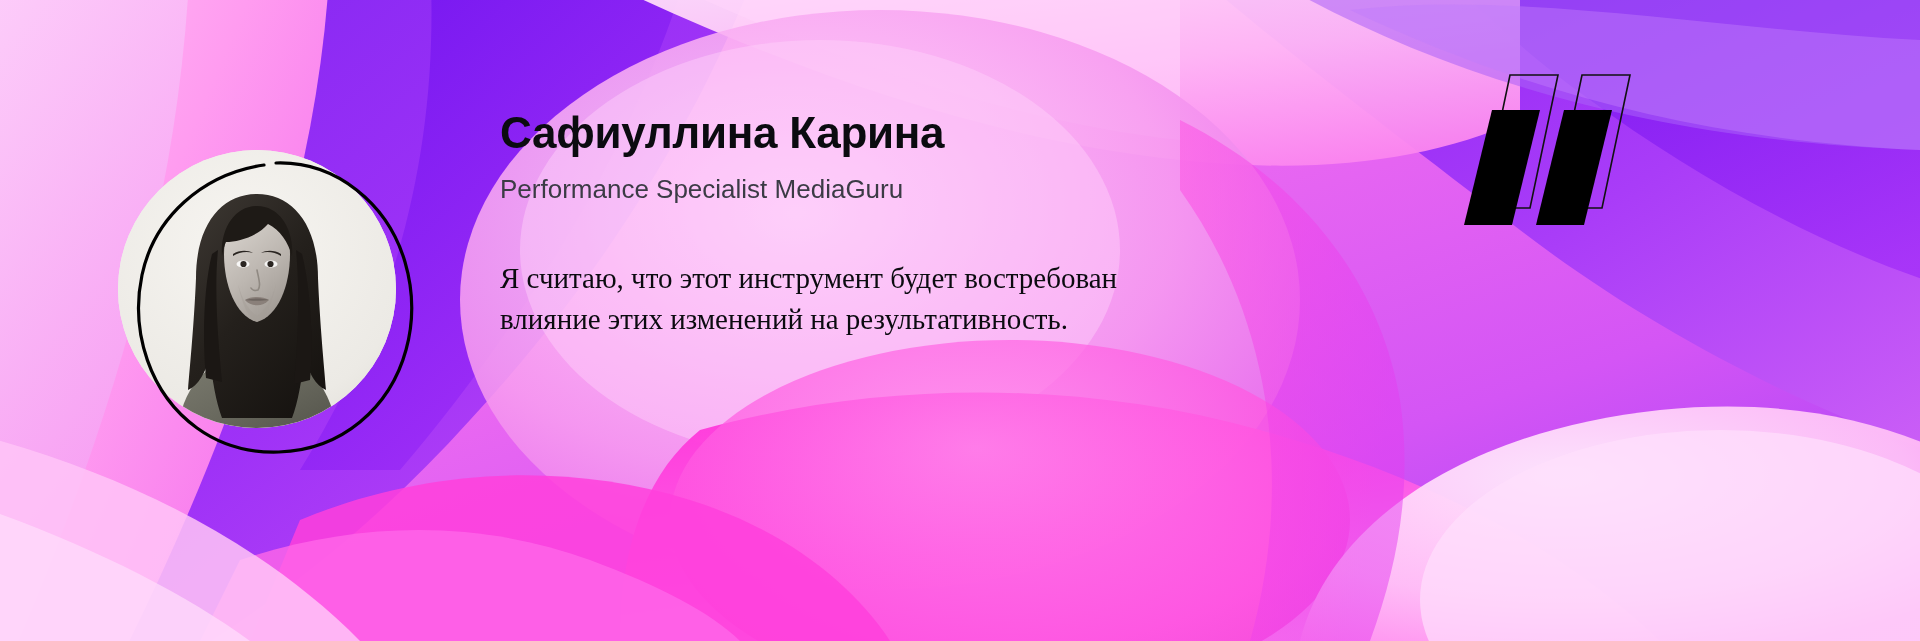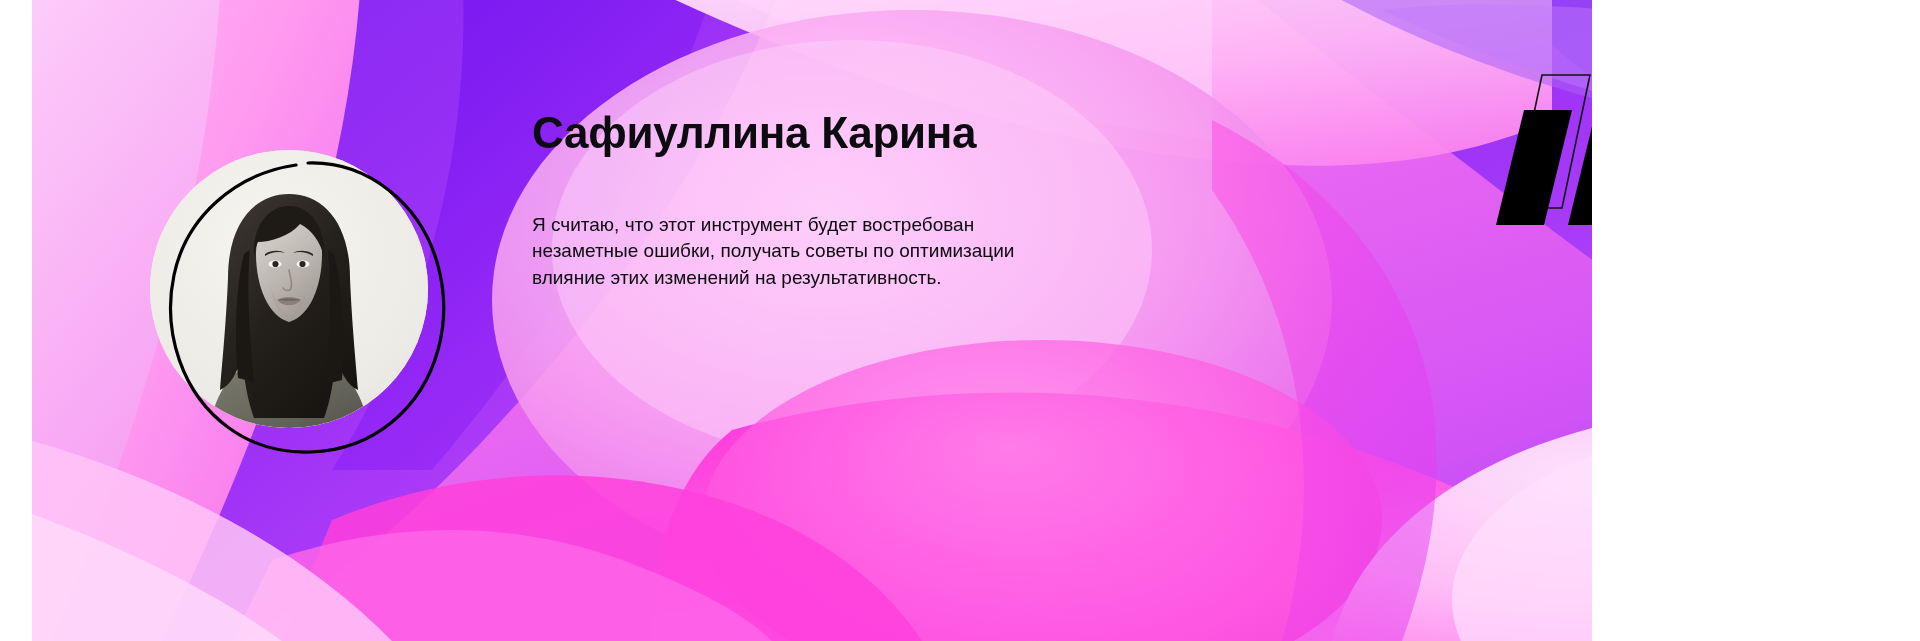--- a/index.html
+++ b/index.html
@@ -7,25 +7,24 @@
     margin: 0;
     padding: 0;
     background: #ffffff;
   }
   body {
     font-family: "Liberation Sans", "DejaVu Sans", sans-serif;
   }
 
   #banner {
     position: relative;
-    width: 1560px;
+    width: 1920px;
     height: 641px;
     overflow: hidden;
     background: #84cc16;
-    margin-left: 32px;
   }
 
   
   #bg-art {
     position: absolute;
     inset: 0;
     width: 1920px;
     height: 641px;
     display: block;
   }
@@ -83,24 +82,25 @@
   #person-role {
     margin: 18px 0 0 0;
     font-size: 26px;
     font-weight: 400;
     line-height: 1.1;
     color: #3b3b45;
     white-space: nowrap;
   }
   #quote-body {
     margin: 55px 0 0 0;
-    font-size: 19px;
+    font-size: 29px;
     font-weight: 400;
     line-height: 1.40;
     color: #0b0b10;
+    font-family: Liberation Serif, serif;
   }
   #quote-body .qline {
     display: block;
     white-space: nowrap;
   }
 
   
   #quote-mark {
     position: absolute;
     left: 1464px;
@@ -279,23 +279,23 @@
 
     <svg id="avatar-outline" viewBox="0 0 300 300" aria-hidden="true">
       <path d="M152,5 C212,3 264,46 281,104 C298,162 282,226 236,264
                C190,302 120,304 73,270 C26,236 6,174 18,117
                C30,60 78,16 140,7" fill="none" stroke="#000000" stroke-width="3.2" stroke-linecap="round"></path>
     </svg>
   </div>
 
   <div id="text-col">
     <h1 id="person-name">Сафиуллина Карина</h1>
+    <p id="person-role">Performance Specialist MediaGuru</p>
     <blockquote id="quote-body">
       <span class="qline">Я считаю, что этот инструмент будет востребован</span>
-      <span class="qline">незаметные ошибки, получать советы по оптимизации</span>
       <span class="qline">влияние этих изменений на результативность.</span>
     </blockquote>
   </div>
 
   <svg id="quote-mark" viewBox="0 0 200 155" aria-hidden="true">
 
     <path d="M46,5 L94,5 L66,138 L18,138 Z" fill="none" stroke="#111111" stroke-width="1.6"></path>
     <path d="M118,5 L166,5 L138,138 L90,138 Z" fill="none" stroke="#111111" stroke-width="1.6"></path>
 
     <path d="M28,40 L76,40 L48,155 L0,155 Z" fill="#000000"></path>

